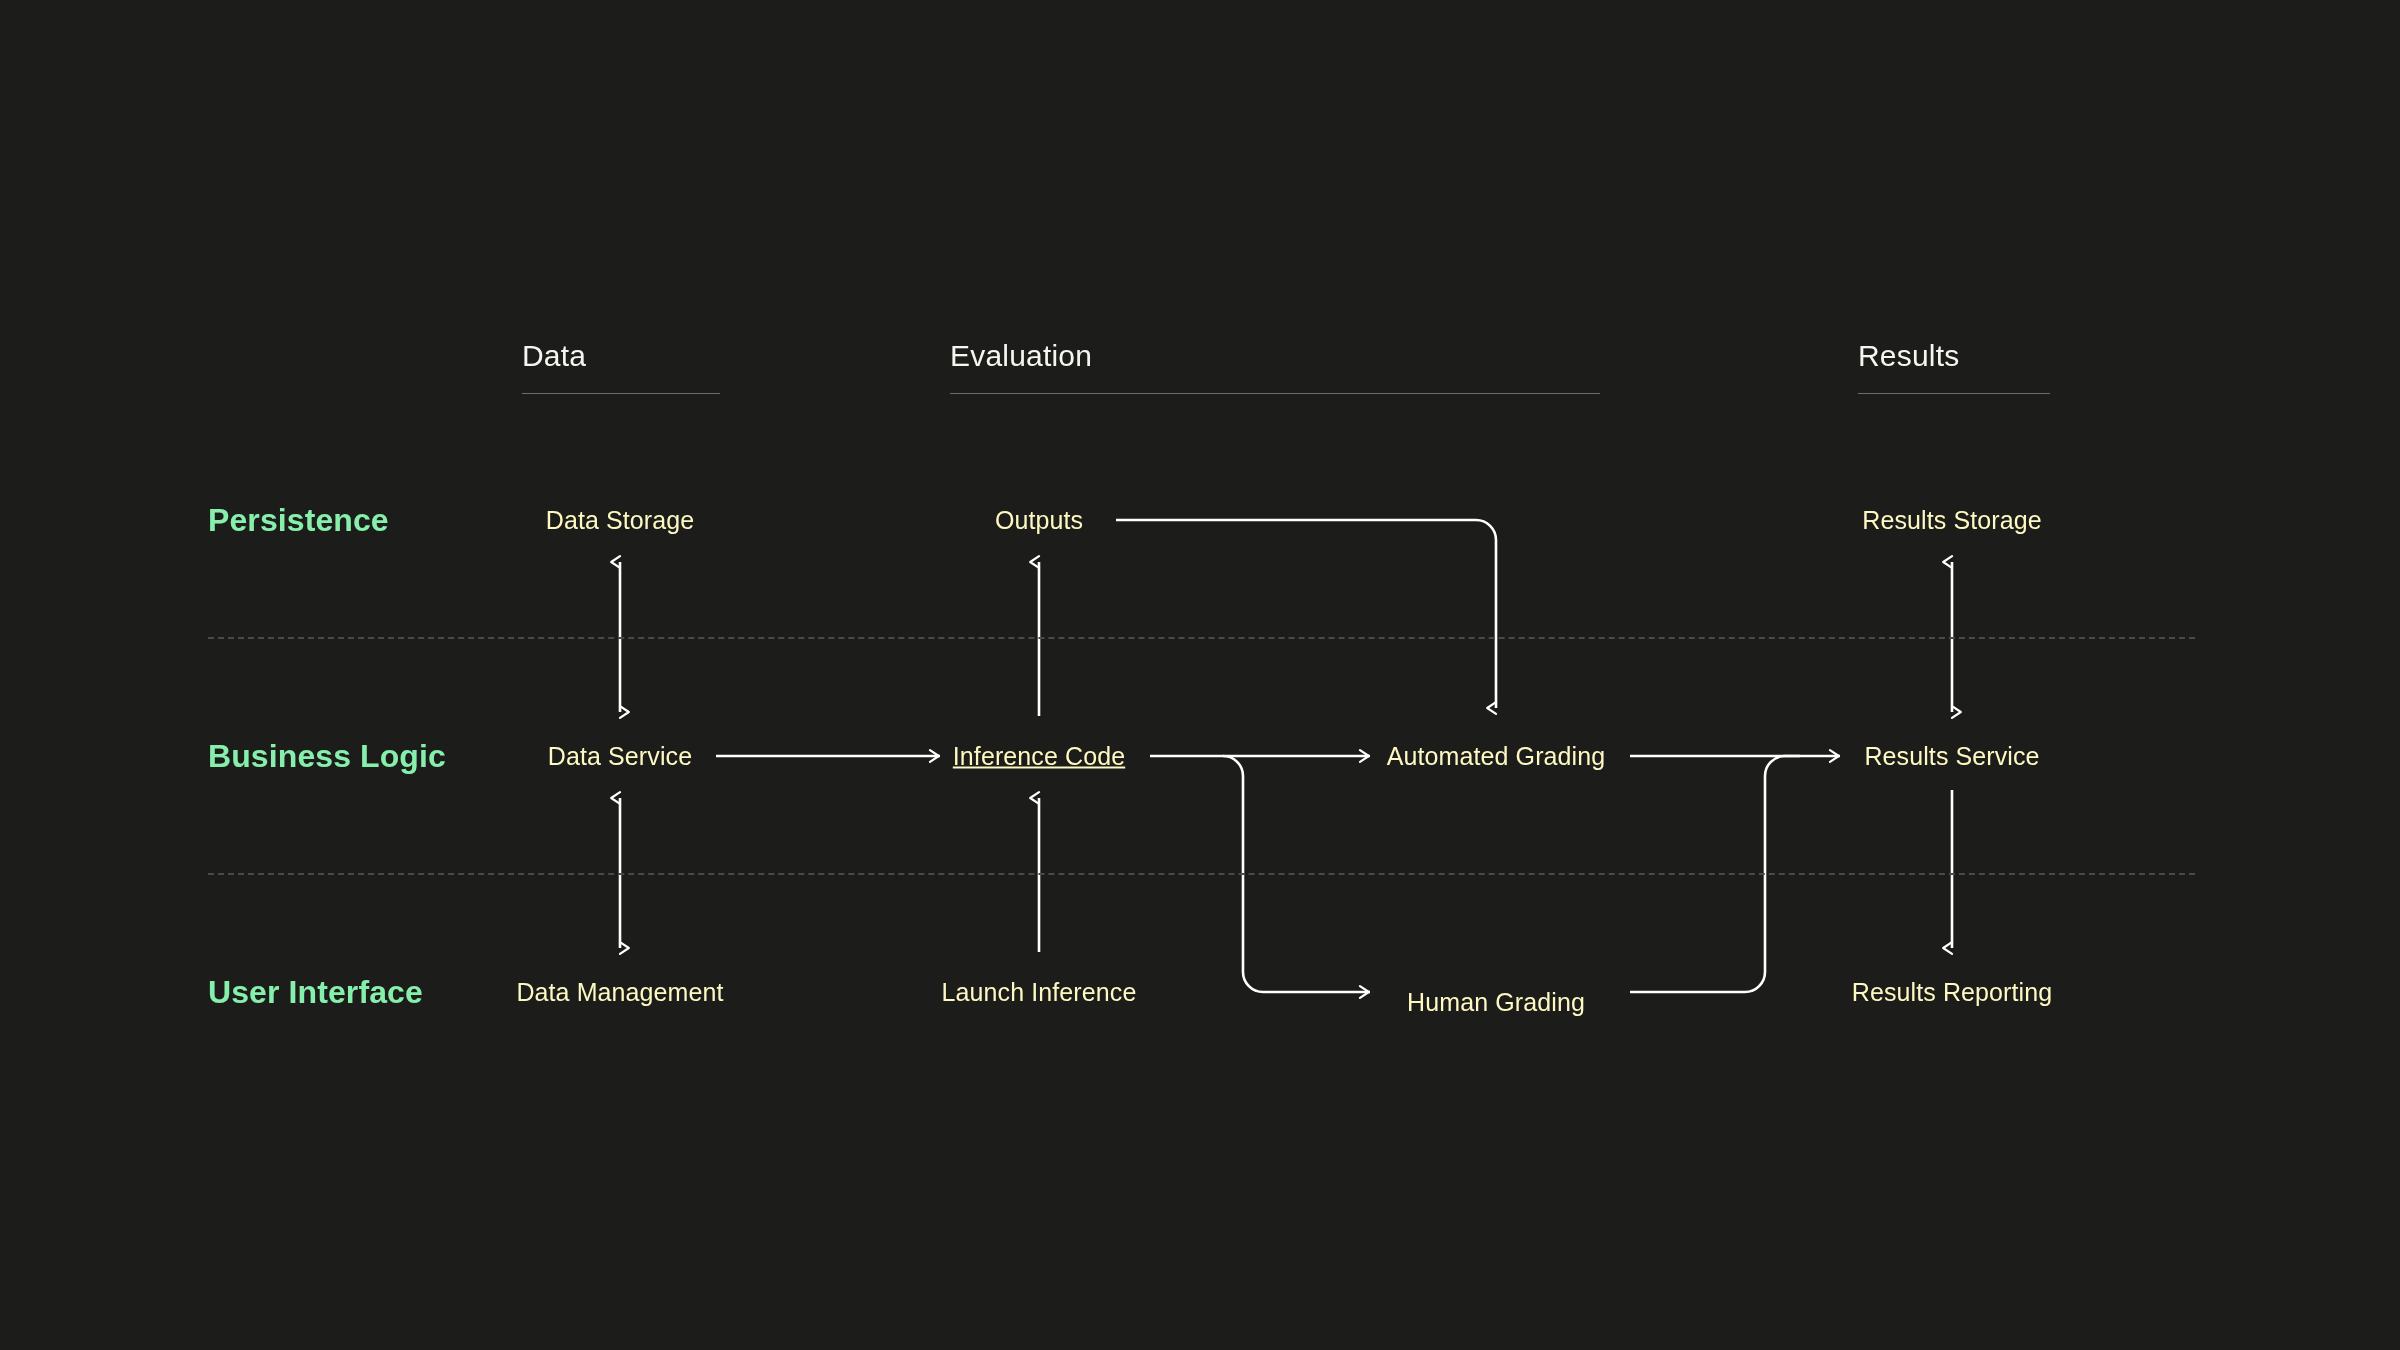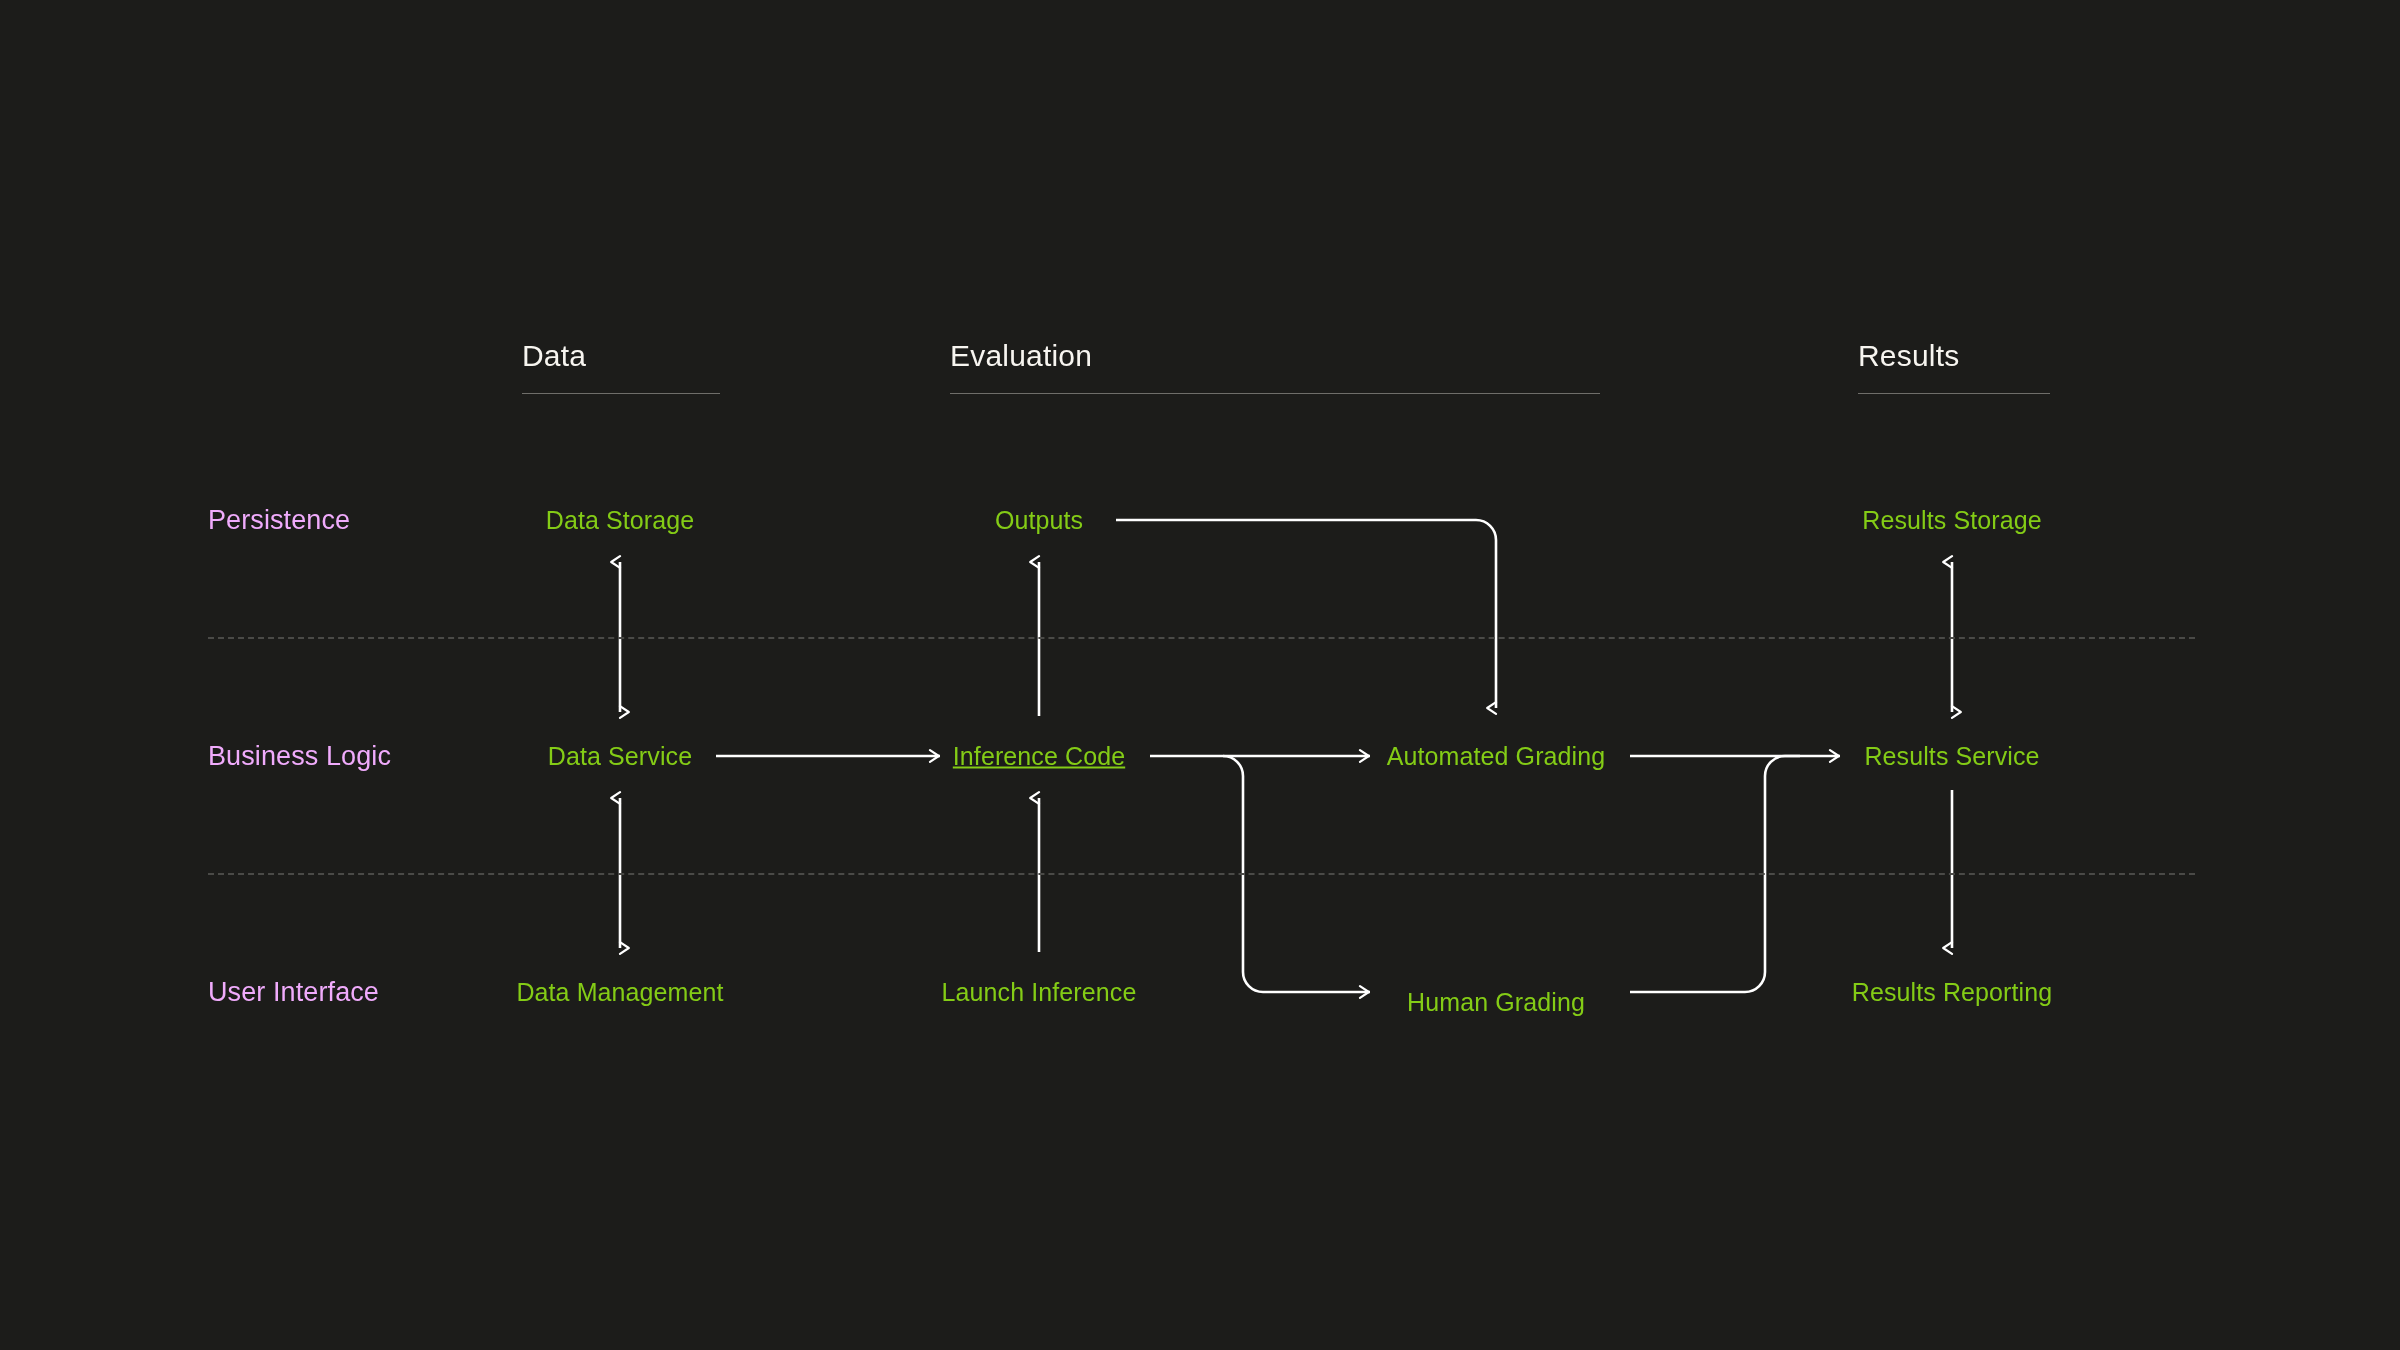--- a/index.html
+++ b/index.html
@@ -38,32 +38,32 @@
   }
   .group-rule {
     position: absolute;
     height: 1px;
     background: #6f6e6a;
   }
 
   
   .row-label {
     position: absolute;
-    color: #f0abfc;
-    font-size: 27px;
-    font-weight: 400;
+    color: #86efac;
+    font-size: 32px;
+    font-weight: 700;
     letter-spacing: 0.1px;
     white-space: nowrap;
     transform: translateY(-50%);
   }
 
   
   .node {
     position: absolute;
-    color: #84cc16;
+    color: #fef9c3;
     font-size: 25px;
     font-weight: 400;
     letter-spacing: 0.1px;
     white-space: nowrap;
     transform: translate(-50%, -50%);
   }
 
   
   .divider {
     position: absolute;

